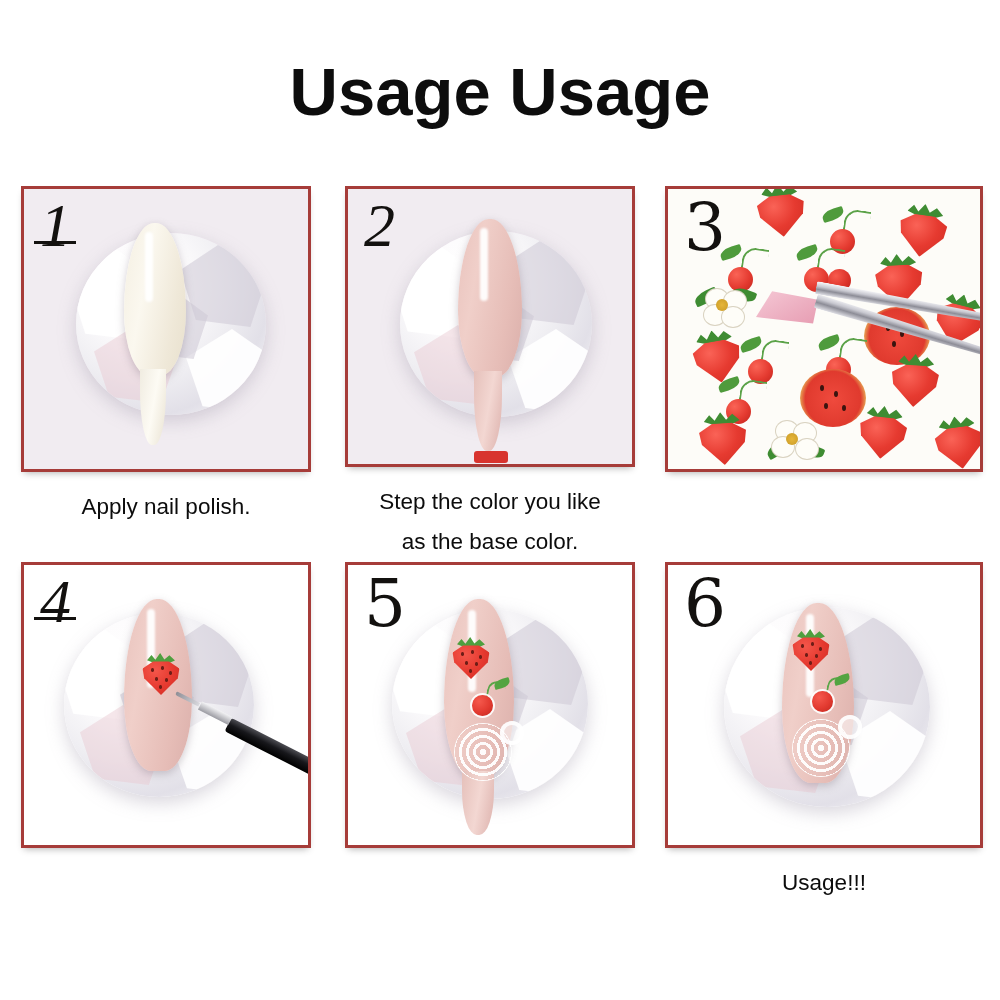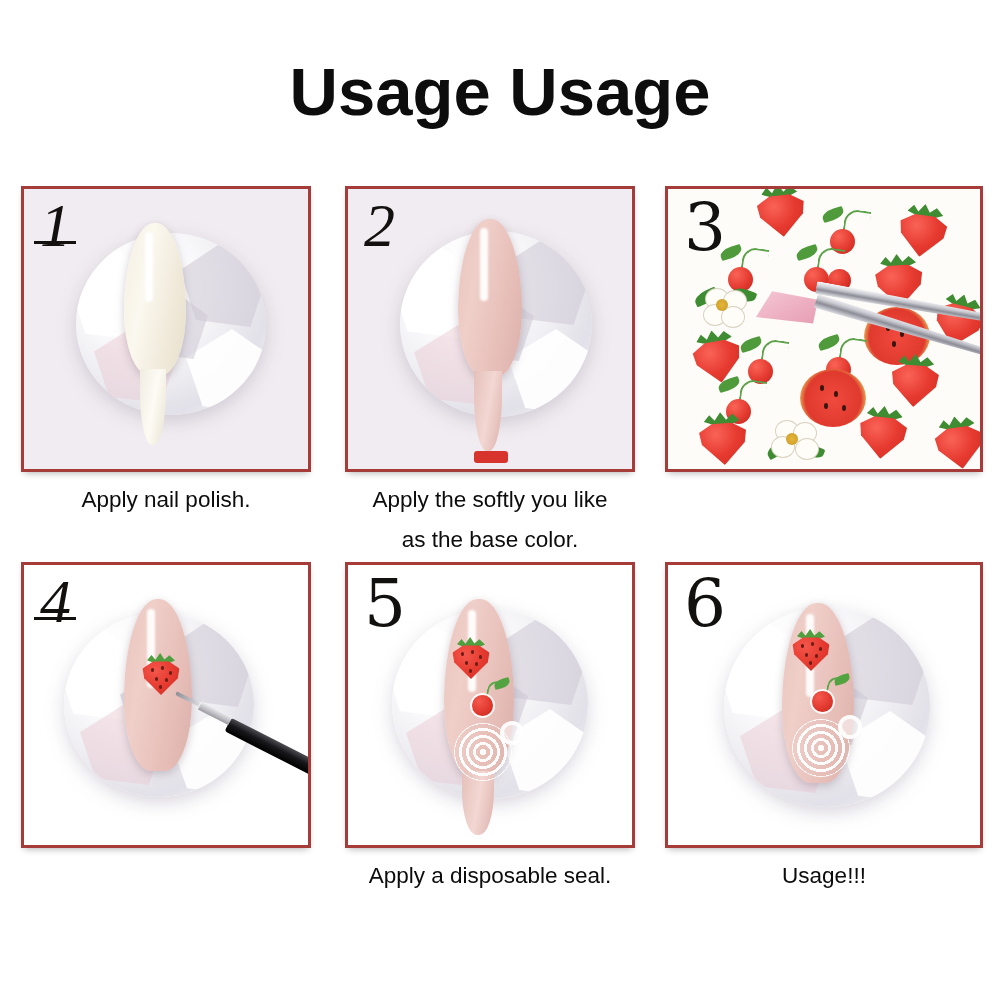--- a/index.html
+++ b/index.html
@@ -362,21 +362,21 @@
     width: 190px; height: 16px;
     left: 0; top: 11px;
     transform: rotate(17deg);
     transform-origin: left center;
     clip-path: polygon(0% 10%, 100% 30%, 100% 72%, 0% 100%);
   }
 
   
   .caption {
     width: 320px;
-    margin-top: 8px;
+    margin-top: 15px;
     font-family: "Liberation Sans", sans-serif;
     font-size: 22.5px;
     line-height: 40px;
     color: #0c0c0c;
     text-align: center;
     white-space: pre-line;
   }
   .caption.wide { width: 350px; font-size: 22px; }
   .cell-4 .caption { text-align: center; line-height: 41px; }
 </style>
@@ -426,21 +426,21 @@
             </div>
             <div class="nail pink" style="left:110px;top:30px;width:64px;height:158px;">
               <div class="gloss"></div>
             </div>
             <div class="nail-stem pink" style="left:126px;top:182px;width:28px;height:80px;"></div>
             <div class="red-tip" style="left:126px;top:262px;"></div>
           </div>
           <div class="step-num">2</div>
         </div>
       </div>
-      <div class="caption">Apply the softly you like
+      <div class="caption">Step the color you like
 as the base color.</div>
     </div>
 
     <div class="step-cell cell-3">
       <div class="photo-frame">
         <div class="inner">
           <div class="sheet">
 
             <div class="s-straw" style="left:84px;top:-6px;transform:rotate(-6deg);">
               <div class="leaf"></div>
@@ -624,21 +624,20 @@
               <div class="stem"></div>
                 <div class="cleaf"></div>
                 <div class="ball"></div>
             </div>
             <div class="swirl" style="left:106px;top:158px;"></div>
             <div class="swirl-sm" style="left:152px;top:156px;"></div>
           </div>
           <div class="step-num plain">5</div>
         </div>
       </div>
-      <div class="caption">Apply a disposable seal.</div>
     </div>
 
     <div class="step-cell cell-6">
       <div class="photo-frame">
         <div class="inner">
           <div class="scene">
             <div class="bg-white"></div>
             <div class="crystal" style="left:56px;top:42px;width:206px;height:200px;">
               <div class="facet" style="left:-10px;top:14px;width:104px;height:100px;"></div>
               <div class="facet g" style="left:110px;top:4px;width:98px;height:94px;"></div>

